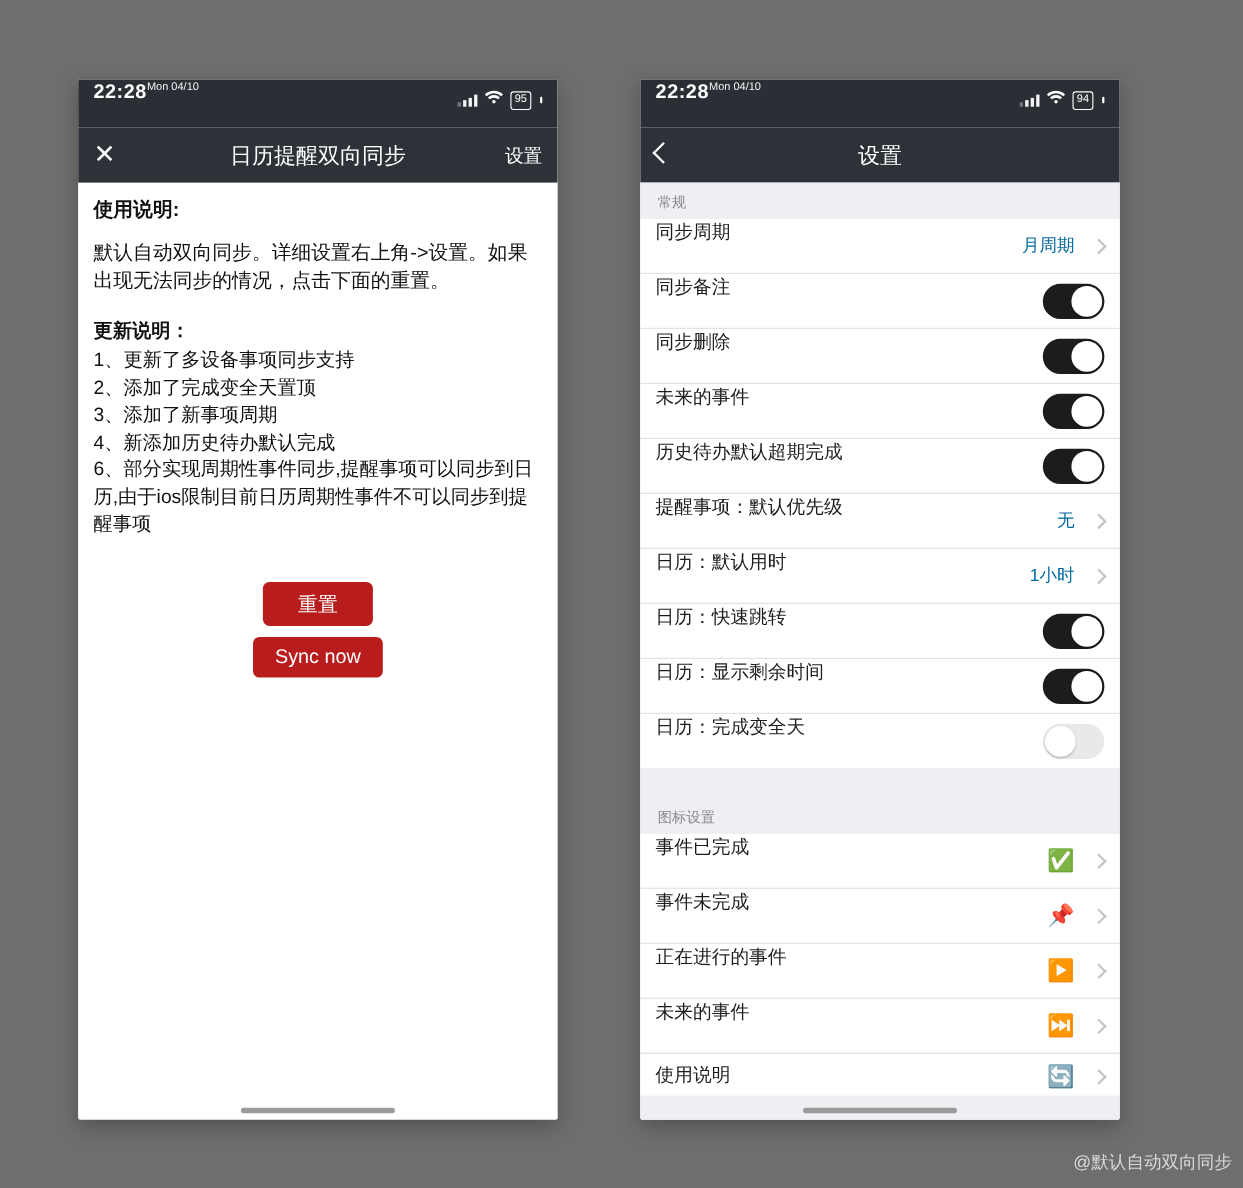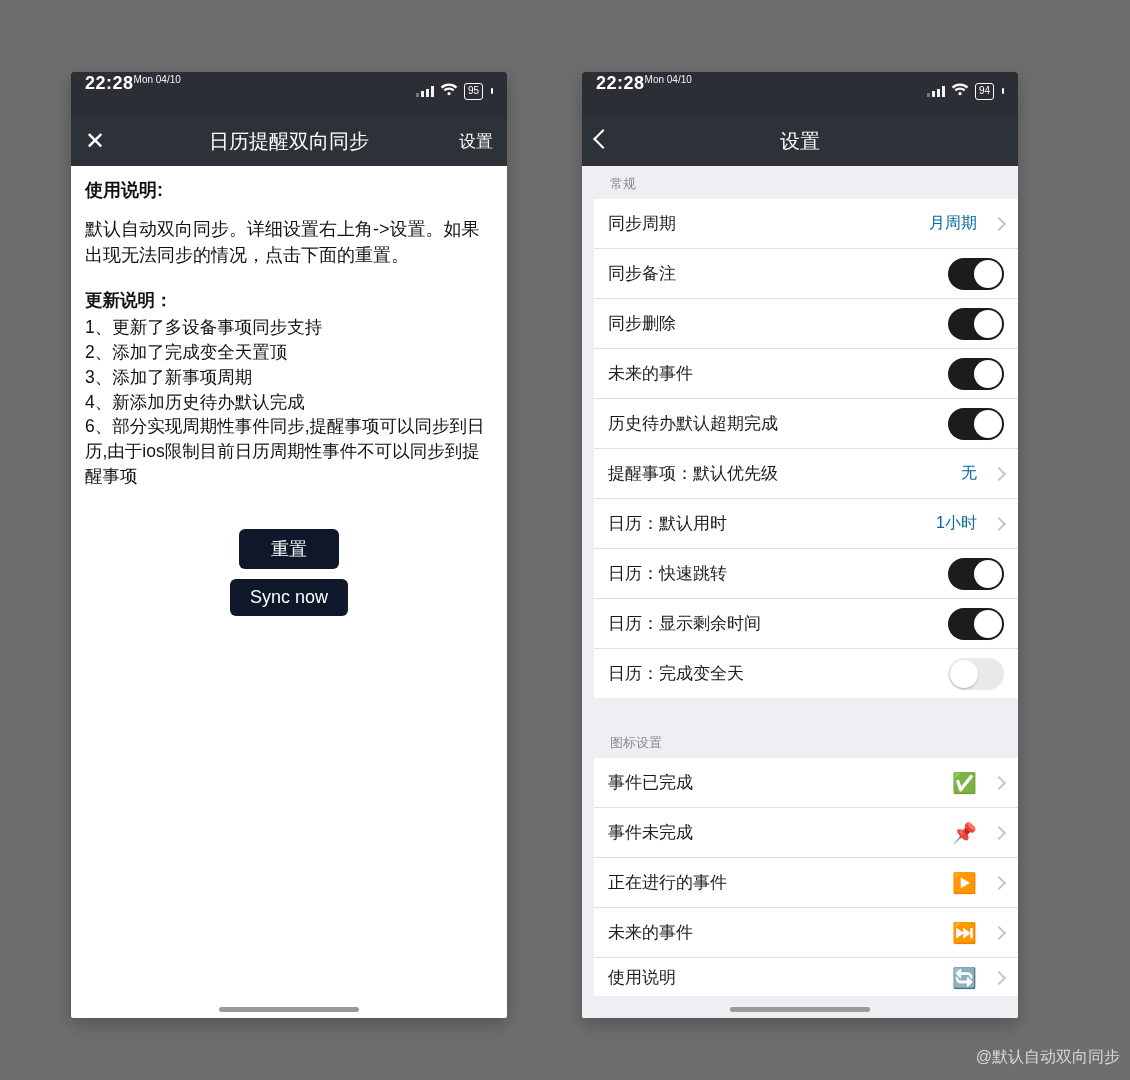--- a/index.html
+++ b/index.html
@@ -22,28 +22,28 @@
   .nav-left{width:56px;text-align:left;}
   .nav-title{flex:1;text-align:center;font-size:20px;font-weight:500;}
   .nav-right{width:56px;text-align:right;font-size:17px;}
   .close-x{font-size:24px;line-height:1;}
   .chev-back{display:inline-block;width:12px;height:12px;border-left:2px solid #fff;border-bottom:2px solid #fff;transform:rotate(45deg);}
   .content-left{padding:12px 14px 0 14px;color:#111;}
   .h{font-size:18px;font-weight:700;margin:0 0 14px 0;}
   .para{font-size:18px;line-height:1.45;margin:0 0 20px 0;}
   .updates p{margin:0;font-size:17.5px;line-height:1.42;}
   .btns{margin-top:40px;display:flex;flex-direction:column;align-items:center;gap:10px;}
-  .btn{background:#0f172a;color:#fff;font-size:18px;border:none;border-radius:6px;padding:8px 20px;min-width:100px;text-align:center;cursor:pointer;}
+  .btn{background:#b91c1c;color:#fff;font-size:18px;border:none;border-radius:6px;padding:8px 20px;min-width:100px;text-align:center;cursor:pointer;}
   .home-ind{position:absolute;bottom:6px;left:50%;transform:translateX(-50%);width:140px;height:5px;background:#9a9a9a;border-radius:3px;}
 
-  .right-scroll{height:calc(946px - 42px - 50px);overflow:hidden;background:#efeef3;padding-left:12px;}
+  .right-scroll{height:calc(946px - 42px - 50px);overflow:hidden;background:#efeef3;}
   .section-header{font-size:13px;color:#8a8a8e;padding:9px 16px 6px;}
   .section-header.tall{padding-top:36px;}
   .list{background:#fff;}
-  .row{display:flex;align-items:center;justify-content:space-between;padding:0 14px;height:49px;border-bottom:1px solid #e0dfe4;}
+  .row{display:flex;justify-content:space-between;padding:0 14px;height:49px;border-bottom:1px solid #e0dfe4;}
   .row:last-child{border-bottom:none;}
   .row .label{font-size:17px;color:#1c1c1e;}
   .row .val{display:flex;align-items:center;gap:17px;color:#0369a1;font-size:16px;}
   .chev{display:inline-block;width:8px;height:8px;border-top:2px solid #c5c5c9;border-right:2px solid #c5c5c9;transform:rotate(45deg);}
   .tog{width:56px;height:32px;border-radius:16px;position:relative;cursor:pointer;}
   .tog.on{background:#1c1c1e;}
   .tog.off{background:#e9e9ec;}
   .knob{position:absolute;top:2px;width:28px;height:28px;border-radius:14px;background:#fff;box-shadow:0 1px 2px rgba(0,0,0,.25);}
   .tog.on .knob{right:2px;}
   .tog.off .knob{left:2px;}

